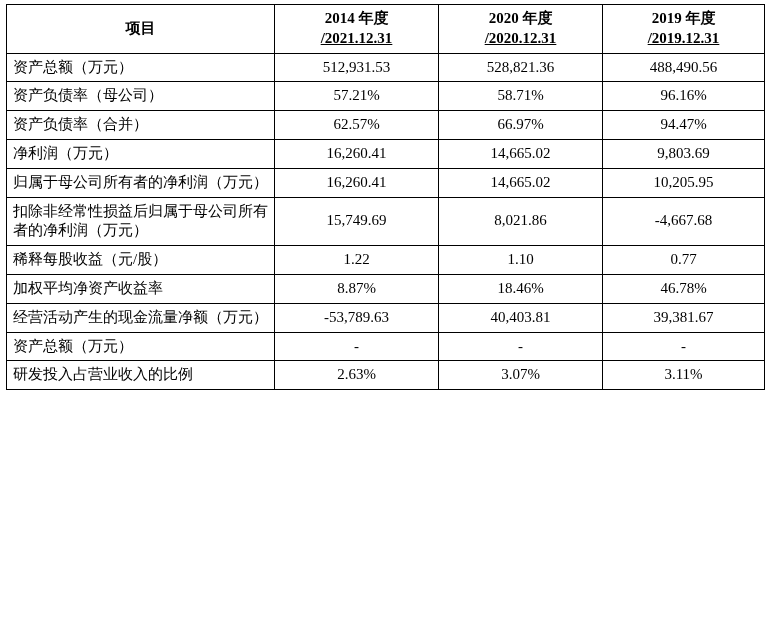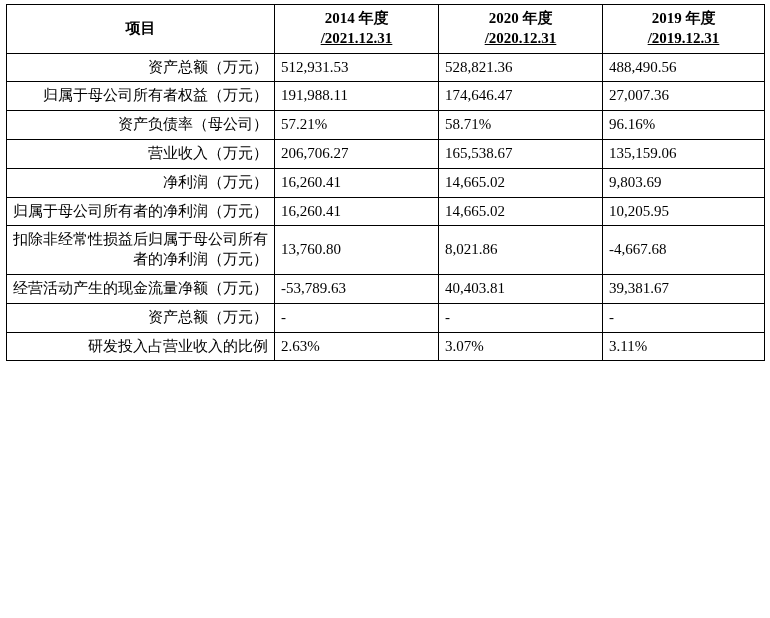--- a/index.html
+++ b/index.html
@@ -40,24 +40,24 @@
     text-align: center;
     font-weight: bold;
     font-size: 15.5px;
     padding-top: 6px;
     padding-bottom: 6px;
   }
   thead th .l1 { display: block; }
   thead th .l2 { display: block; text-decoration: underline; }
 
   td.item {
-    text-align: right;
+    text-align: left;
   }
   td.num {
-    text-align: left;
+    text-align: center;
     font-variant-numeric: tabular-nums;
   }
 </style>
 </head>
 <body>
 
 <div class="sheet">
   <table class="fin">
     <colgroup>
       <col class="c-item">
@@ -85,54 +85,60 @@
       </tr>
     </thead>
     <tbody>
       <tr>
         <td class="item">资产总额（万元）</td>
         <td class="num">512,931.53</td>
         <td class="num">528,821.36</td>
         <td class="num">488,490.56</td>
       </tr>
       <tr>
-        <td class="item">归属于母公司所有者权益（万元）</td>
-        <td class="num">191,988.11</td>
-        <td class="num">174,646.47</td>
-        <td class="num">27,007.36</td>
-      </tr>
-      <tr>
         <td class="item">资产负债率（母公司）</td>
         <td class="num">57.21%</td>
         <td class="num">58.71%</td>
         <td class="num">96.16%</td>
       </tr>
       <tr>
-        <td class="item">营业收入（万元）</td>
-        <td class="num">206,706.27</td>
-        <td class="num">165,538.67</td>
-        <td class="num">135,159.06</td>
+        <td class="item">资产负债率（合并）</td>
+        <td class="num">62.57%</td>
+        <td class="num">66.97%</td>
+        <td class="num">94.47%</td>
       </tr>
       <tr>
         <td class="item">净利润（万元）</td>
         <td class="num">16,260.41</td>
         <td class="num">14,665.02</td>
         <td class="num">9,803.69</td>
       </tr>
       <tr>
         <td class="item">归属于母公司所有者的净利润（万元）</td>
         <td class="num">16,260.41</td>
         <td class="num">14,665.02</td>
         <td class="num">10,205.95</td>
       </tr>
       <tr>
         <td class="item">扣除非经常性损益后归属于母公司所有者的净利润（万元）</td>
-        <td class="num">13,760.80</td>
+        <td class="num">15,749.69</td>
         <td class="num">8,021.86</td>
         <td class="num">-4,667.68</td>
+      </tr>
+      <tr>
+        <td class="item">稀释每股收益（元/股）</td>
+        <td class="num">1.22</td>
+        <td class="num">1.10</td>
+        <td class="num">0.77</td>
+      </tr>
+      <tr>
+        <td class="item">加权平均净资产收益率</td>
+        <td class="num">8.87%</td>
+        <td class="num">18.46%</td>
+        <td class="num">46.78%</td>
       </tr>
       <tr>
         <td class="item">经营活动产生的现金流量净额（万元）</td>
         <td class="num">-53,789.63</td>
         <td class="num">40,403.81</td>
         <td class="num">39,381.67</td>
       </tr>
       <tr>
         <td class="item">资产总额（万元）</td>
         <td class="num">-</td>

